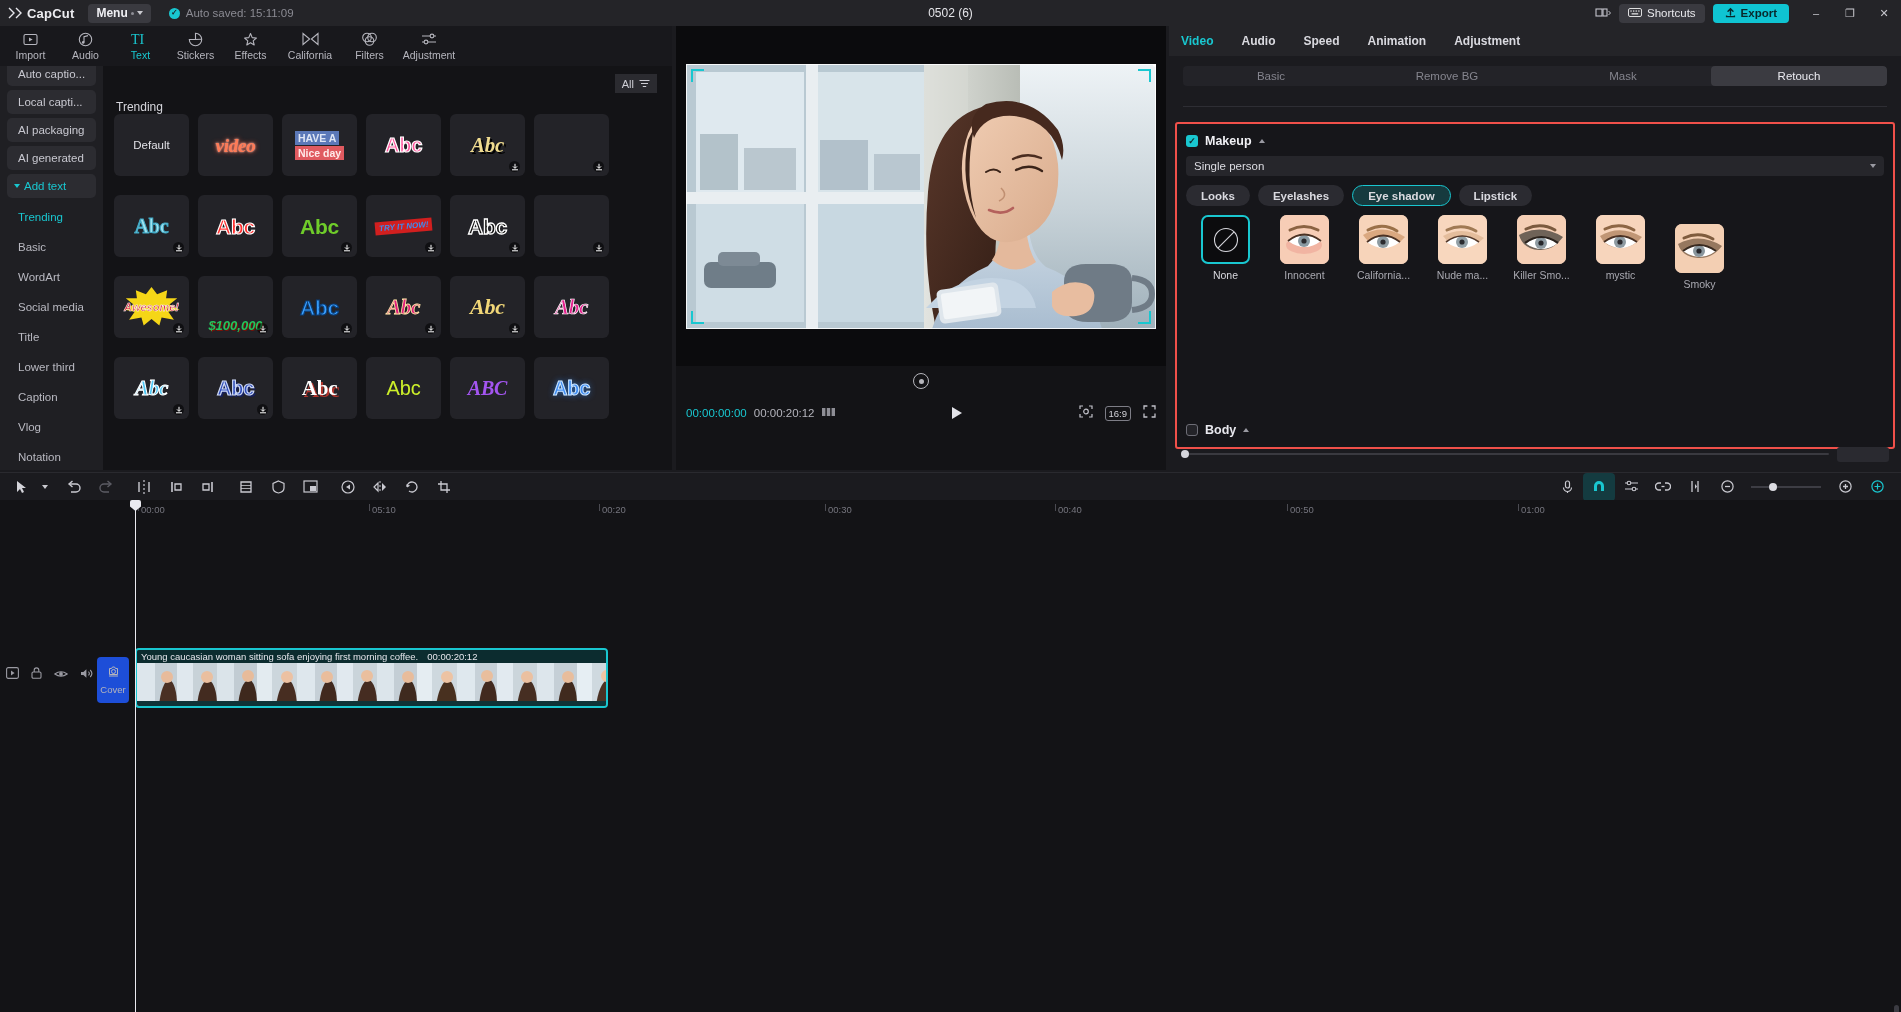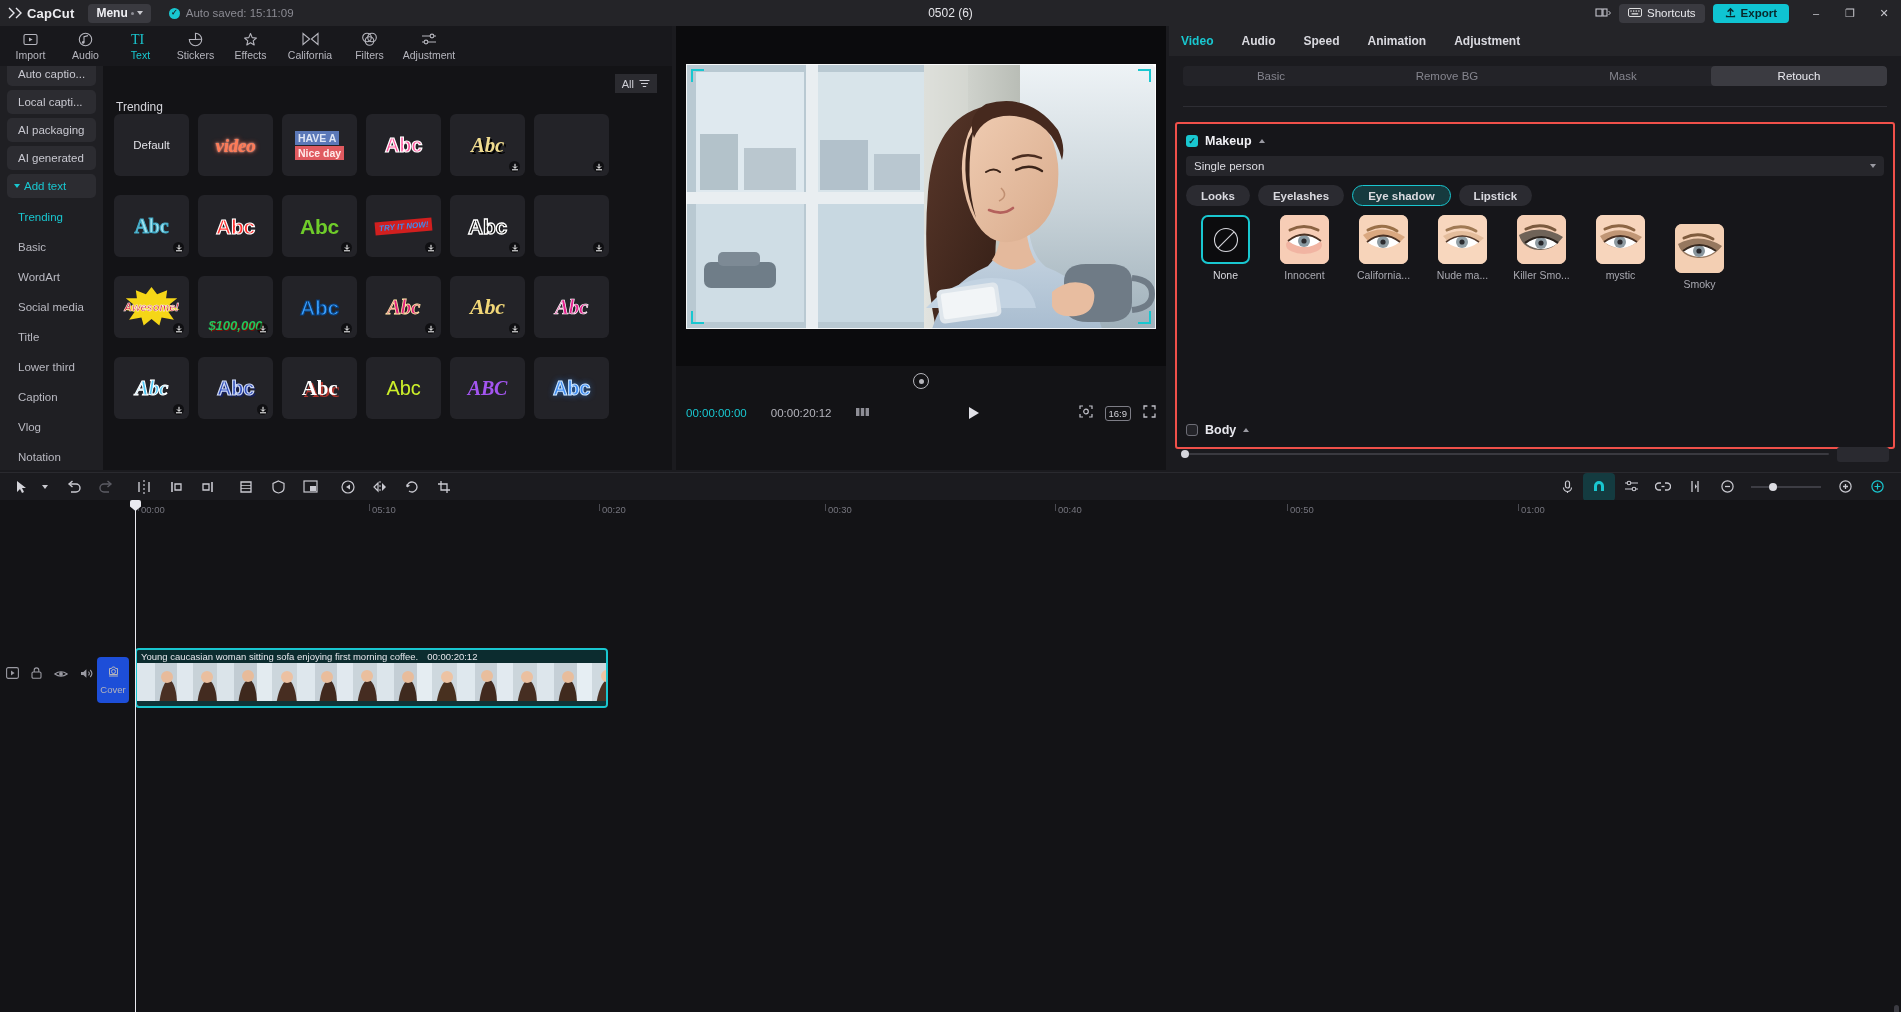--- a/index.html
+++ b/index.html
@@ -129,21 +129,21 @@
   .sel-border { position:absolute; inset:0; border:1px solid rgba(255,255,255,.85); pointer-events:none; }
   .corner { position:absolute; width:13px; height:13px; border:2px solid #19c7d0; }
   .c-tl { top:5px; left:5px; border-right:none; border-bottom:none; }
   .c-tr { top:5px; right:5px; border-left:none; border-bottom:none; }
   .c-bl { bottom:5px; left:5px; border-right:none; border-top:none; }
   .c-br { bottom:5px; right:5px; border-left:none; border-top:none; }
   .handle { position:absolute; width:5px; height:5px; background:#fff; border-radius:50%; }
   .reset-row { height:30px; display:flex; align-items:center; justify-content:center; }
   .reset-btn { width:16px;height:16px;border-radius:50%;border:1.4px solid #b6b6bc;display:flex;align-items:center;justify-content:center;cursor:pointer; }
   .reset-btn::after{content:"";width:5px;height:5px;border-radius:50%;background:#b6b6bc;}
-  .player-bar { height:34px; display:flex; align-items:center; padding:0 10px; gap:24px; }
+  .player-bar { height:34px; display:flex; align-items:center; padding:0 10px; gap:7px; }
   .tc-cur { font-size:11.5px; color:#19c7d0; font-family:"Liberation Sans",sans-serif; }
   .tc-tot { font-size:11.5px; color:#b4b4bc; }
   .pb-mid { flex:1; display:flex; align-items:center; justify-content:center; }
   .play-tri { width:0;height:0;border-left:10px solid #e2e2e8;border-top:6px solid transparent;border-bottom:6px solid transparent;cursor:pointer; }
   .pb-right { display:flex; align-items:center; gap:12px; }
   .ratio-badge {
     border:1px solid #7d7d86; border-radius:3px; padding:1px 3px;
     font-size:9.5px; color:#d2d2d8; cursor:pointer;
   }
 

